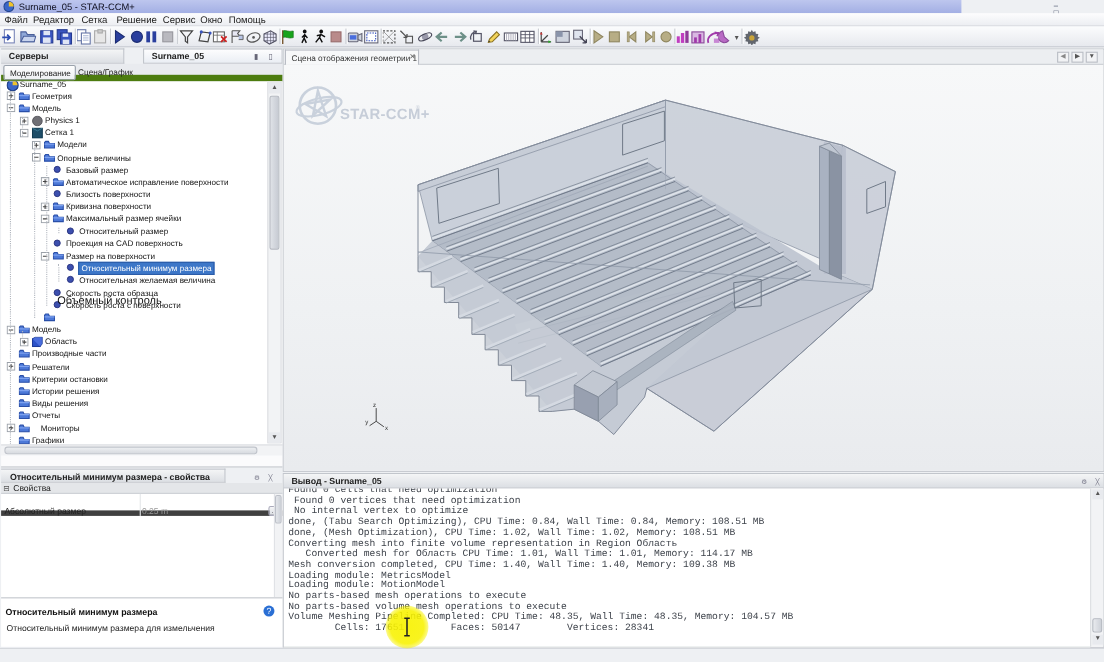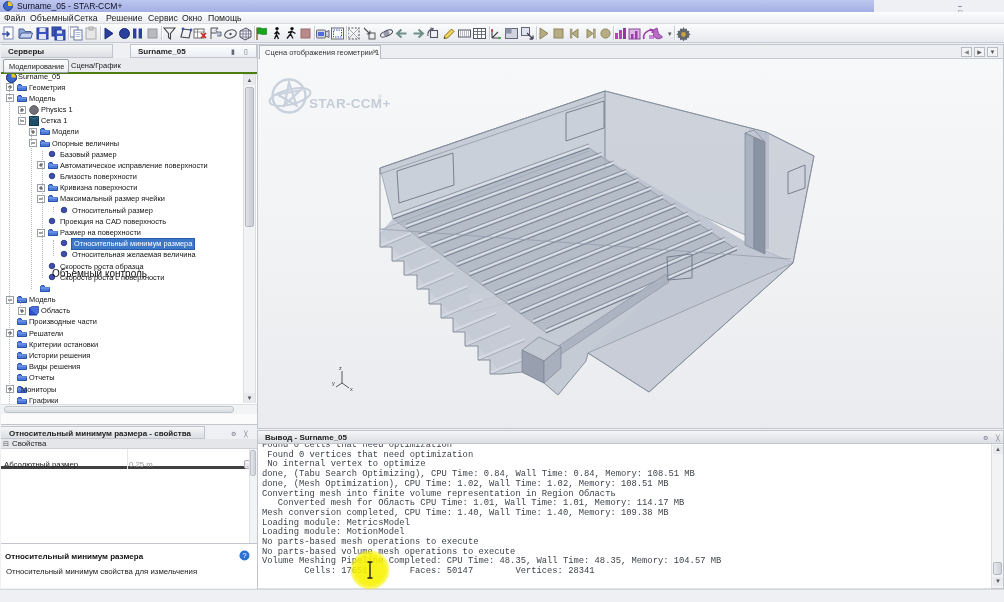--- a/index.html
+++ b/index.html
@@ -8,21 +8,21 @@
 <div class="ab" style="left:0;top:0;width:874px;height:12px;background:linear-gradient(180deg,#bdc6ee,#a3afe4)">
 <svg class="ab" style="left:3px;top:1px" width="10" height="10">
       <circle cx="5" cy="5" r="4.5" fill="#3a66c8" stroke="#24448e"></circle>
       <path d="M5 0.5 A4.5 4.5 0 0 1 9.5 5 L5 5 Z" fill="#f0c32c"></path>
     </svg>
 <div class="ab" style="left:17px;top:1px;font-size:8.5px;color:#101020;line-height:10px">Surname_05 - STAR-CCM+</div>
 <div class="ab" style="left:958px;top:2px;font-size:7px;color:#2a3350;letter-spacing:6px">– □ ✕</div>
 </div>
 <div class="ab" style="left:0;top:12px;width:1004px;height:12px;background:linear-gradient(180deg,#fdfdfe,#eceef2);border-bottom:1px solid #d8dade">
 <div class="ab" style="left:4px;top:1px;font-size:8.7px;color:#222">Файл</div>
-<div class="ab" style="left:30px;top:1px;font-size:8.7px;color:#222">Объемный</div>
+<div class="ab" style="left:30px;top:1px;font-size:8.7px;color:#222">Редактор</div>
 <div class="ab" style="left:74px;top:1px;font-size:8.7px;color:#222">Сетка</div>
 <div class="ab" style="left:106px;top:1px;font-size:8.7px;color:#222">Решение</div>
 <div class="ab" style="left:148px;top:1px;font-size:8.7px;color:#222">Сервис</div>
 <div class="ab" style="left:182px;top:1px;font-size:8.7px;color:#222">Окно</div>
 <div class="ab" style="left:208px;top:1px;font-size:8.7px;color:#222">Помощь</div>
 </div>
 <div class="ab" style="left:0;top:24px;width:1004px;height:19px;background:linear-gradient(180deg,#fbfcfd,#e7e9ee);border-bottom:1px solid #c6cad2">
 <svg class="ab" style="left:1px;top:2px" width="15" height="15" viewBox="0 0 15 15">
       <rect x="3" y="1" width="9" height="12" fill="#fff" stroke="#7a86b8"></rect>
       <path d="M1 8 L8 8 M5.5 5.5 L8 8 L5.5 10.5" stroke="#2c4cb0" stroke-width="1.6" fill="none"></path>
@@ -212,21 +212,21 @@
 </div>
 <div class="ab" style="left:0;top:44px;width:257px;height:545px">
 <div class="ab" style="left:1px;top:0;width:112px;height:14px;background:linear-gradient(180deg,#f4f5f6,#dcdfe4);border:1px solid #c2c6cc;border-left:none">
       <div class="ab" style="left:7px;top:2px;font-size:8px;font-weight:bold;color:#222">Серверы</div>
     </div>
 <div class="ab" style="left:130px;top:0;width:127px;height:14px;background:linear-gradient(180deg,#fdfdfe,#eaeef4);border:1px solid #c2c6cc">
       <div class="ab" style="left:7px;top:2px;font-size:8px;font-weight:bold;color:#222">Surname_05</div>
       <div class="ab" style="left:100px;top:3px;font-size:7px;color:#667">▮</div>
       <div class="ab" style="left:113px;top:3px;font-size:7px;color:#667">▯</div>
     </div>
-<div class="ab" style="left:1px;top:14px;width:256px;height:16px;background:#e9ebef;border-bottom:2px solid #4d7c0f">
+<div class="ab" style="left:1px;top:14px;width:256px;height:16px;background:#e9ebef;border-bottom:6px solid #4d7c0f">
 <div class="ab" style="left:2px;top:1px;width:66px;height:14px;background:linear-gradient(180deg,#fefefe,#eef0f3);border:1px solid #9aa2ac;border-radius:2px">
         <div class="ab" style="left:5px;top:2px;font-size:7.4px;color:#222">Моделирование</div>
       </div>
 <div class="ab" style="left:70px;top:3px;font-size:7.5px;color:#222">Сцена/График</div>
 </div>
 <div class="ab" style="left:1px;top:30px;width:256px;height:330px;background:#fff;overflow:hidden">
 <div class="ab" style="left:0;top:-74px;width:256px;height:430px">
 <svg class="ab" style="left:5px;top:72px" width="11" height="11">
           <circle cx="5.5" cy="5.5" r="5" fill="#3a66c8" stroke="#24448e"></circle>
           <path d="M5.5 0.5 A5 5 0 0 1 10.5 5.5 L5.5 5.5 Z" fill="#f0c32c"></path>
@@ -420,21 +420,21 @@
         <div class="ab" style="left:28px;top:373px;color:#111;font-size:7.4px;line-height:9.5px;white-space:nowrap">Отчеты</div>
         <svg class="ab" style="left:5px;top:385px" width="8" height="8">
           <rect x="0.5" y="0.5" width="7" height="7" fill="#fff" stroke="#9aa0a8"></rect>
           <path d="M2 4 L6 4" stroke="#444" stroke-width="1"></path>
           <path d="M4 2 L4 6" stroke="#444" stroke-width="1"></path>
         </svg>
         <svg class="ab" style="left:16px;top:385px" width="11" height="9">
           <path d="M0.5 2.5 L0.5 7.5 L9.5 7.5 L9.5 3.5 L5 3.5 L4 1.5 L1.5 1.5 Z" fill="#4d79d8" stroke="#2a4fa8" stroke-width="1"></path>
           <path d="M0.5 4 L9.5 4" stroke="#7ea2ef" stroke-width="1.2"></path>
         </svg>
-        <div class="ab" style="left:20px;top:385px;color:#111;font-size:7.4px;line-height:9.5px;white-space:nowrap">Мониторы</div>
+        <div class="ab" style="left:36px;top:385px;color:#111;font-size:7.4px;line-height:9.5px;white-space:nowrap">Мониторы</div>
         <svg class="ab" style="left:16px;top:396px" width="11" height="9">
           <path d="M0.5 2.5 L0.5 7.5 L9.5 7.5 L9.5 3.5 L5 3.5 L4 1.5 L1.5 1.5 Z" fill="#4d79d8" stroke="#2a4fa8" stroke-width="1"></path>
           <path d="M0.5 4 L9.5 4" stroke="#7ea2ef" stroke-width="1.2"></path>
         </svg>
         <div class="ab" style="left:28px;top:396px;color:#111;font-size:7.4px;line-height:9.5px;white-space:nowrap">Графики</div>
         <div class="ab" style="left:8px;top:83px;width:0;height:329px;border-left:1px dotted #b2b7bf"></div>
         <div class="ab" style="left:19px;top:106px;width:0;height:18px;border-left:1px dotted #b2b7bf"></div>
         <div class="ab" style="left:19px;top:301px;width:0;height:11px;border-left:1px dotted #b2b7bf"></div>
         <div class="ab" style="left:30px;top:129px;width:0;height:160px;border-left:1px dotted #b2b7bf"></div>
         <div class="ab" style="left:41px;top:151px;width:0;height:127px;border-left:1px dotted #b2b7bf"></div>
@@ -454,36 +454,36 @@
 <div class="ab" style="left:1px;top:382px;width:204px;height:13px;background:linear-gradient(180deg,#f4f5f6,#dcdfe4);border:1px solid #c2c6cc;border-left:none">
 <div class="ab" style="left:8px;top:2px;font-size:8px;font-weight:bold;color:#222">Относительный минимум размера - свойства</div>
 <div class="ab" style="left:230px;top:3px;font-size:6px;color:#778">⚙</div>
       <div class="ab" style="left:243px;top:3px;font-size:6px;color:#778">╳</div>
 </div>
 <div class="ab" style="left:1px;top:395px;width:256px;height:104px;background:#fff">
 <div class="ab" style="left:0;top:0;width:256px;height:10px;background:#e4e6e9;border-bottom:1px solid #cdd0d5">
         <div class="ab" style="left:2px;top:1px;font-size:7px;color:#555">⊟</div>
         <div class="ab" style="left:11px;top:0px;font-size:7.8px;color:#222">Свойства</div>
       </div>
-<div class="ab" style="left:0;top:20px;width:256px;height:10px;border-bottom:3px solid #404040">
+<div class="ab" style="left:0;top:20px;width:256px;height:10px;border-bottom:5px solid #404040">
         <div class="ab" style="left:3px;top:1px;font-size:7.8px;color:#222;white-space:nowrap">Абсолютный размер</div>
         <div class="ab" style="left:128px;top:1px;font-size:7.8px;color:#999">0.25 m</div>
         <div class="ab" style="left:243px;top:0.5px;width:11px;height:9px;background:linear-gradient(180deg,#f4f5f6,#dcdfe4);border:1px solid #aab;border-radius:2px;font-size:6px;color:#444;text-align:center;line-height:8px">...</div>
       </div>
 <div class="ab" style="left:126px;top:10px;width:1px;height:20px;background:#e4e6e9"></div>
 <div class="ab" style="left:248px;top:10px;width:8px;height:94px;background:#f2f3f5;border-left:1px solid #e0e2e6"></div>
 <div class="ab" style="left:249px;top:11px;width:6px;height:26px;background:linear-gradient(90deg,#e4e7eb,#cdd1d8);border:1px solid #bcc0c8;border-radius:2px"></div>
 </div>
 <div class="ab" style="left:1px;top:499px;width:256px;height:45px;background:#fff;border-top:1px solid #c2c6cc">
 <div class="ab" style="left:4px;top:8px;font-size:8px;font-weight:bold;color:#111">Относительный минимум размера</div>
 <svg class="ab" style="left:238px;top:6px" width="11" height="11">
         <circle cx="5.5" cy="5.5" r="5" fill="#2a6fd4"></circle>
         <text x="5.5" y="8.2" font-size="8" fill="#fff" text-anchor="middle" font-family="Liberation Sans">?</text>
       </svg>
-<div class="ab" style="left:5px;top:23px;font-size:7.8px;color:#222;white-space:nowrap">Относительный минимум свойства для измельчения</div>
+<div class="ab" style="left:5px;top:23px;font-size:7.8px;color:#222;white-space:nowrap">Относительный минимум размера для измельчения</div>
 </div>
 </div>
 <div class="ab" style="left:257px;top:44px;width:747px;height:385px;background:#fff;border:1px solid #c2c6cc">
 <div class="ab" style="left:0;top:0;width:745px;height:14px;background:#eceef1;border-bottom:1px solid #c6cad0">
 <div class="ab" style="left:1px;top:0px;width:122px;height:14px;background:#f7f8f9;border:1px solid #b8bcc4;border-bottom:none">
         <div class="ab" style="left:5px;top:2px;font-size:7.5px;color:#333;white-space:nowrap">Сцена отображения геометрии 1</div>
         <div class="ab" style="left:112px;top:2px;font-size:7px;color:#666">✕</div>
       </div>
 <div class="ab" style="left:703px;top:2px;width:11px;height:10px;border:1px solid #b8bcc4;background:#f2f3f5;font-size:6px;color:#888;text-align:center;line-height:9px">◀</div>
 <div class="ab" style="left:716px;top:2px;width:11px;height:10px;border:1px solid #b8bcc4;background:#f2f3f5;font-size:6px;color:#555;text-align:center;line-height:9px">▶</div>

